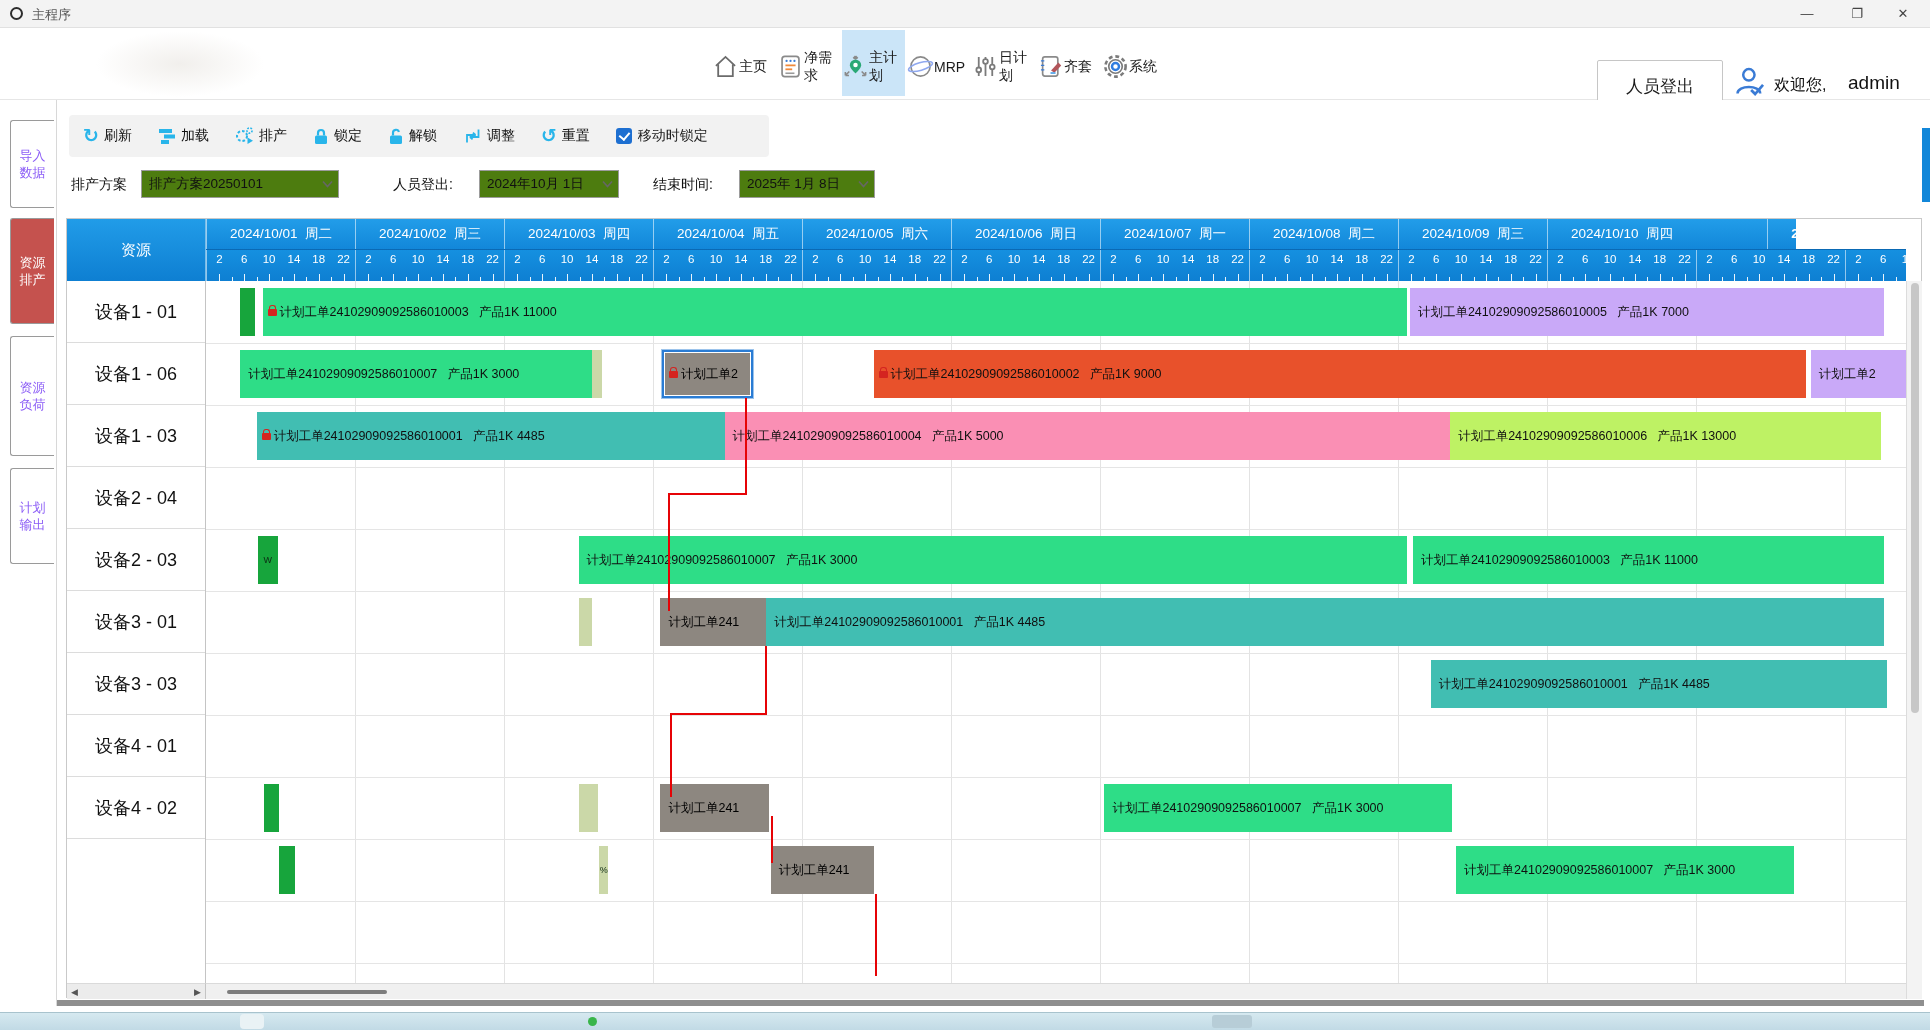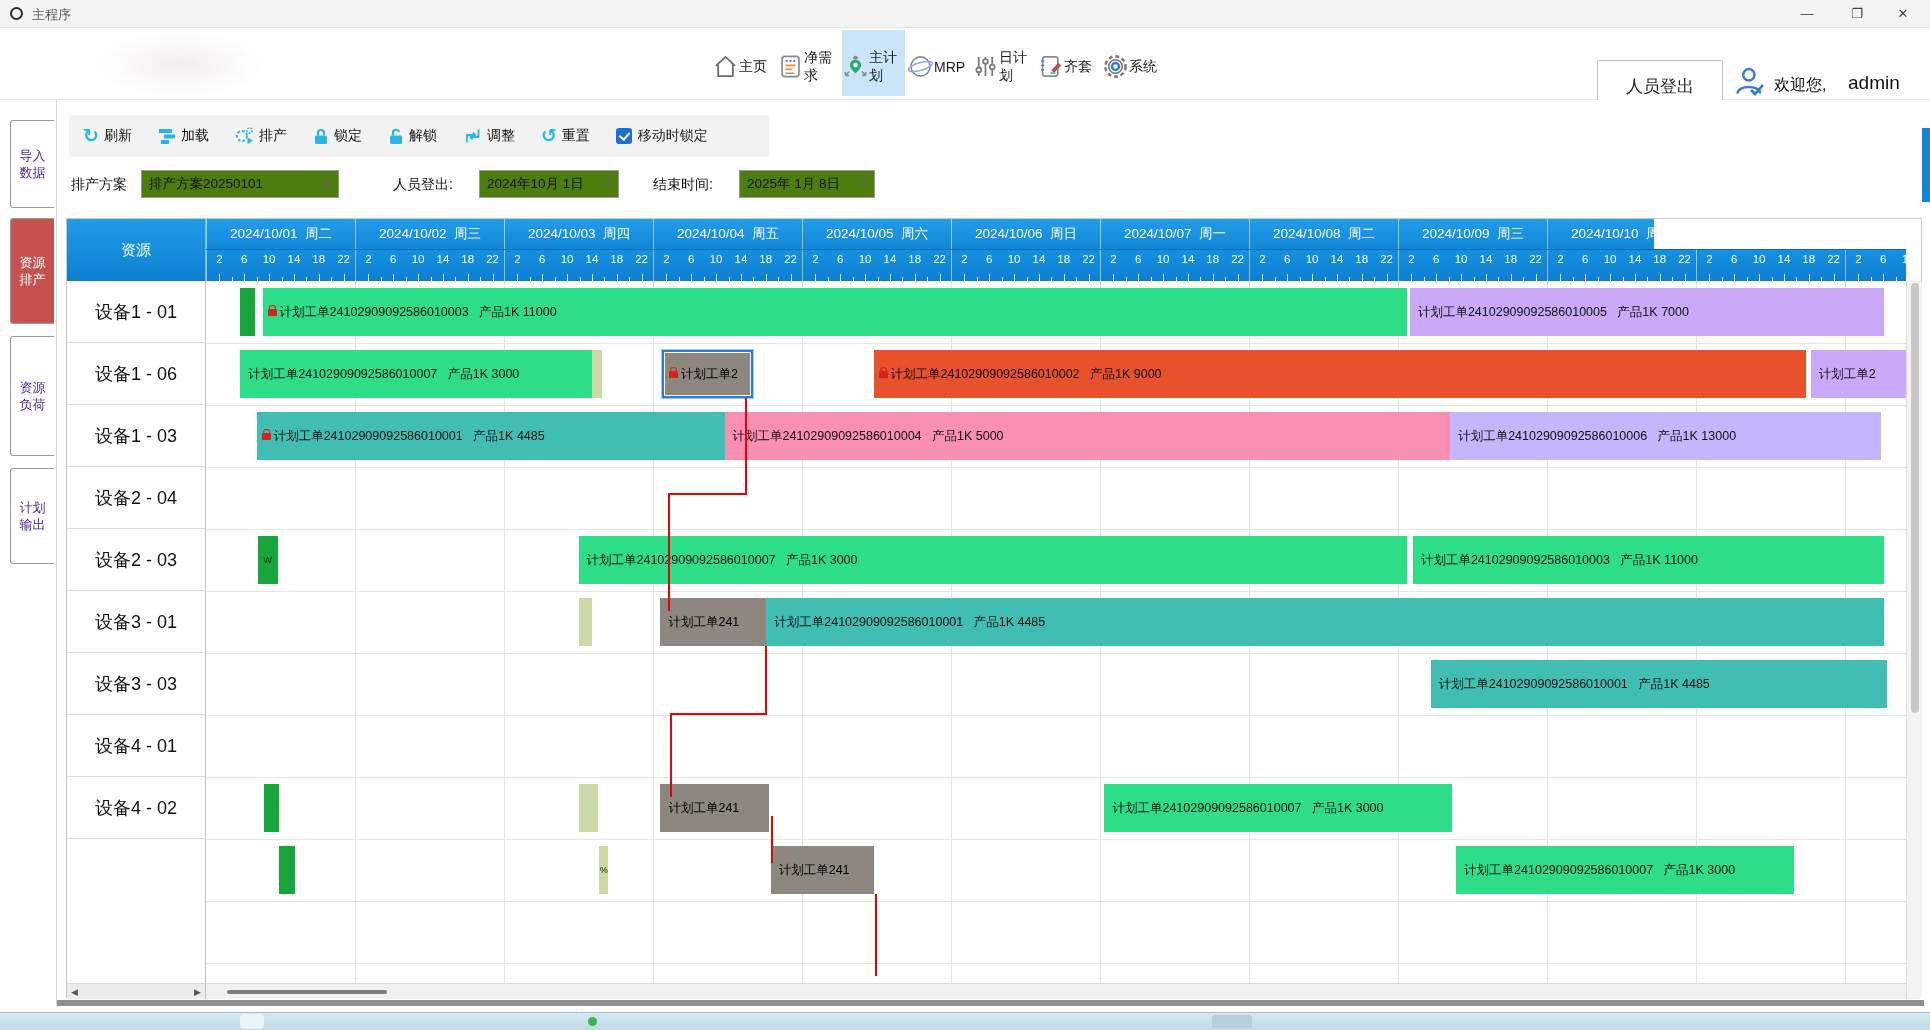--- a/index.html
+++ b/index.html
@@ -30,21 +30,21 @@
     border:1px solid #c6c6c6; border-radius:2px; background:#fff; font-size:17px;
     color:#1b1b1b; text-align:center; line-height:52px; }
   #person-ico { position:absolute; left:1733px; top:36px; }
   #welcome-text { position:absolute; left:1774px; top:47px; font-size:16px; color:#111; }
   #admin-text { position:absolute; left:1848px; top:44px; font-size:19px; color:#111; }
   #grip { position:absolute; left:1896px; top:84px; font-size:11px; color:#9a9a9a; letter-spacing:1px; }
 
   
   .side-tab { position:absolute; left:10px; width:44px; border:1px solid #9a9a9a;
     border-right:none; background:#fff; display:flex; align-items:center; justify-content:center;
-    text-align:center; font-size:13px; line-height:17px; color:#4c1d95; border-radius:3px 0 0 3px; }
+    text-align:center; font-size:13px; line-height:17px; color:#8b5cf6; border-radius:3px 0 0 3px; }
   .side-tab.active { background:#c5524e; color:#fff; border-color:#9a9a9a; }
 
   
   #panel { position:absolute; left:56px; top:100px; width:1868px; height:906px;
     background:#fff; border-left:1px solid #d8d8d8; }
   #panel-bottom { position:absolute; left:0; bottom:0; width:100%; height:6px; background:#8f8f8f; }
   #side-blue-tab { position:absolute; left:1922px; top:128px; width:8px; height:74px; background:#1287d9; }
 
   
   #toolstrip { position:absolute; left:12px; top:15px; width:700px; height:42px;
@@ -61,21 +61,21 @@
   .flt-sel { position:absolute; top:70px; height:28px; border:1px solid #9c9c9c; background:#4d7c0f;
     font-size:13.5px; color:#111; line-height:26px; padding:0 22px 0 7px; white-space:nowrap; overflow:hidden; }
   .flt-sel svg { position:absolute; right:5px; top:9px; }
 
   
   #gantt { position:absolute; left:9px; top:118px; width:1856px; height:780px;
     border:1px solid #c9c9c9; }
   #res-head { position:absolute; left:0; top:0; width:139px; height:62px;
     background:linear-gradient(180deg,#219ce8,#0e7fd2); color:#fff; font-size:15px;
     display:flex; align-items:center; justify-content:center; border-right:1px solid #79bce8; }
-  #head-days { position:absolute; left:139px; top:0; width:1448px; height:30px; overflow:hidden;
+  #head-days { position:absolute; left:139px; top:0; width:1590px; height:30px; overflow:hidden;
     background:linear-gradient(180deg,#229de9,#1287d9); }
   #head-ticks { position:absolute; left:139px; top:30px; width:1700px; height:32px; overflow:hidden;
     background:linear-gradient(180deg,#1590e0,#0e7fd2); border-top:1px solid rgba(0,40,90,.25); }
   .day-cell { position:absolute; top:0; height:30px; color:#fff; font-size:13.5px;
     display:flex; align-items:center; justify-content:center; border-left:1px solid rgba(255,255,255,.55);
     white-space:pre; }
   .tick-cell { position:absolute; top:0; height:32px; border-left:1px solid rgba(255,255,255,.55); }
   .hour-lbl { position:absolute; top:3px; transform:translateX(-50%); color:#fff; font-size:11.5px; }
   .tickmark { position:absolute; bottom:0; width:1px; background:#eaf4fb; }
 
@@ -582,21 +582,21 @@
         <div class="bar c-darkgreen tiny" style="left: 34.27px; width: 14.9px; top: 7px; background: rgb(23, 165, 60);"><span></span></div>
         <div class="bar c-green" style="left: 56.62px; width: 1144.32px; top: 7px; background: rgb(46, 221, 135); padding-left: 5px;"><span class="lk"></span><span>计划工单24102909092586010003   产品1K 11000</span></div>
         <div class="bar c-purple" style="left: 1203.92px; width: 473.82px; top: 7px; background: rgb(201, 169, 248);"><span>计划工单24102909092586010005   产品1K 7000</span></div>
         <div class="bar c-green" style="left: 34.27px; width: 351.64px; top: 69px; background: rgb(46, 221, 135);"><span>计划工单24102909092586010007   产品1K 3000</span></div>
         <div class="bar c-palegreen tiny" style="left: 385.91px; width: 10.43px; top: 69px; background: rgb(203, 216, 168);"><span></span></div>
         <div class="bar c-gray sel" style="left: 455.94px; width: 90.89px; top: 69px; background: rgb(141, 135, 128); padding-left: 5px;"><span class="lk"></span><span>计划工单2</span></div>
         <div class="bar c-orange" style="left: 667.52px; width: 932.74px; top: 69px; background: rgb(232, 81, 43); padding-left: 5px;"><span class="lk"></span><span>计划工单24102909092586010002   产品1K 9000</span></div>
         <div class="bar c-purple" style="left: 1604.73px; width: 101.32px; top: 69px; background: rgb(201, 169, 248);"><span>计划工单2</span></div>
         <div class="bar c-teal" style="left: 50.66px; width: 467.86px; top: 131px; background: rgb(65, 190, 178); padding-left: 5px;"><span class="lk"></span><span>计划工单24102909092586010001   产品1K 4485</span></div>
         <div class="bar c-pink" style="left: 518.52px; width: 725.63px; top: 131px; background: rgb(250, 143, 180);"><span>计划工单24102909092586010004   产品1K 5000</span></div>
-        <div class="bar c-green2" style="left: 1244.15px; width: 430.61px; top: 131px; background: #c4b5fd;"><span>计划工单24102909092586010006   产品1K 13000</span></div>
+        <div class="bar c-green2" style="left: 1244.15px; width: 430.61px; top: 131px; background: #bef264;"><span>计划工单24102909092586010006   产品1K 13000</span></div>
         <div class="bar c-darkgreen tiny" style="left: 52.15px; width: 19.37px; top: 255px; background: rgb(23, 165, 60);"><span>W</span></div>
         <div class="bar c-green" style="left: 372.5px; width: 828.44px; top: 255px; background: rgb(46, 221, 135);"><span>计划工单24102909092586010007   产品1K 3000</span></div>
         <div class="bar c-green" style="left: 1206.9px; width: 470.84px; top: 255px; background: rgb(46, 221, 135);"><span>计划工单24102909092586010003   产品1K 11000</span></div>
         <div class="bar c-palegreen tiny" style="left: 372.5px; width: 13.41px; top: 317px; background: rgb(203, 216, 168);"><span></span></div>
         <div class="bar c-gray" style="left: 454.45px; width: 105.79px; top: 317px; background: rgb(141, 135, 128);"><span>计划工单241</span></div>
         <div class="bar c-teal" style="left: 560.24px; width: 1117.5px; top: 317px; background: rgb(65, 190, 178);"><span>计划工单24102909092586010001   产品1K 4485</span></div>
         <div class="bar c-teal" style="left: 1224.78px; width: 455.94px; top: 379px; background: rgb(65, 190, 178);"><span>计划工单24102909092586010001   产品1K 4485</span></div>
         <div class="bar c-darkgreen tiny" style="left: 58.11px; width: 14.9px; top: 503px; background: rgb(23, 165, 60);"><span></span></div>
         <div class="bar c-palegreen tiny" style="left: 372.5px; width: 19.37px; top: 503px; background: rgb(203, 216, 168);"><span></span></div>
         <div class="bar c-gray" style="left: 454.45px; width: 108.77px; top: 503px; background: rgb(141, 135, 128);"><span>计划工单241</span></div>

